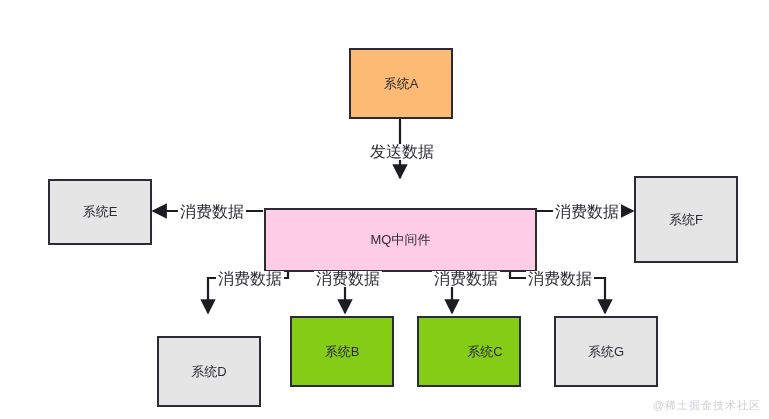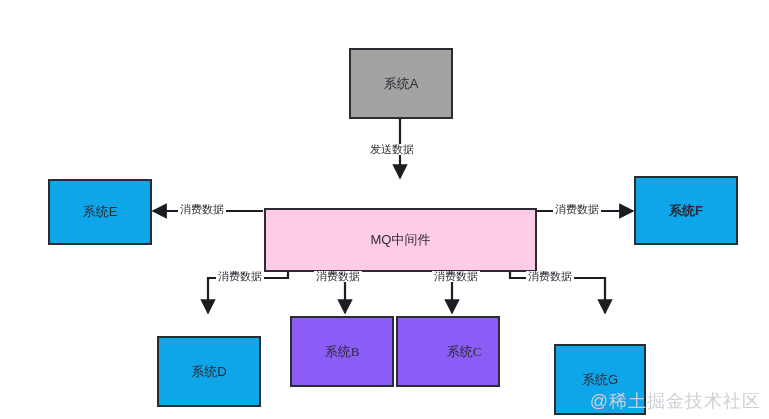--- a/index.html
+++ b/index.html
@@ -31,45 +31,45 @@
     border: 2px solid #2b2b33;
     display: flex;
     align-items: center;
     justify-content: center;
     text-align: center;
     line-height: 1.2;
     color: #2b2b33;
     font-size: 13px;
     z-index: 2;
   }
-  .node-green  { background: #a3a3a3; }
+  .node-green  { background: #fdba74; }
   .node-pink   { background: #ffcce6; }
-  .node-purple { background: #0ea5e9; }
-  .node-cyan   { background: #8b5cf6; font-family: Liberation Serif, serif; }
+  .node-purple { background: #e5e5e5; }
+  .node-cyan   { background: #84cc16; }
 
   .node-label {
     display: block;
     pointer-events: none;
   }
 
   .edge-label {
     position: absolute;
-    font-size: 11px;
+    font-size: 16px;
     color: #2b2b33;
     background: #ffffff;
     padding: 0 2px;
     white-space: nowrap;
     line-height: 1;
     z-index: 3;
   }
   .watermark {
     position: absolute;
     right: 8px;
     bottom: 6px;
-    font-size: 18px;
+    font-size: 11px;
     color: #cfcfd6;
     letter-spacing: 1px;
     white-space: nowrap;
     z-index: 4;
   }
 </style>
 </head>
 <body>
 
 <div id="canvas">
@@ -104,37 +104,37 @@
   </div>
 
   <div class="node node-pink" style="left:264px; top:180px; width:273px; height:64px;margin-top:28px;">
     <span class="node-label">MQ中间件</span>
   </div>
 
   <div class="node node-purple" style="left:48px; top:179px; width:104px; height:66px;">
     <span class="node-label">系统E</span>
   </div>
 
-  <div class="node node-purple" style="left:634px; top:176px; width:104px; height:69px;font-weight:bold;">
+  <div class="node node-purple" style="left:634px; top:176px; width:104px; height:87px;">
     <span class="node-label">系统F</span>
   </div>
 
   <div class="node node-purple" style="left:157px; top:336px; width:104px; height:71px;">
     <span class="node-label">系统D</span>
   </div>
 
   <div class="node node-cyan" style="left:290px; top:316px; width:104px; height:71px;">
     <span class="node-label">系统B</span>
   </div>
 
-  <div class="node node-cyan" style="left:396px; top:316px; width:104px; height:71px;padding-left:32px;">
+  <div class="node node-cyan" style="left:417px; top:316px; width:104px; height:71px;padding-left:32px;">
     <span class="node-label">系统C</span>
   </div>
 
-  <div class="node node-purple" style="left:554px; top:316px; width:92px; height:71px;margin-top:28px;">
+  <div class="node node-purple" style="left:554px; top:316px; width:104px; height:71px;">
     <span class="node-label">系统G</span>
   </div>
 
   <div class="edge-label" style="left:368px; top:144px;">发送数据</div>
 
   <div class="edge-label" style="left:178px; top:204px;">消费数据</div>
 
   <div class="edge-label" style="left:553px; top:204px;">消费数据</div>
 
   <div class="edge-label" style="left:216px; top:271px;">消费数据</div>

